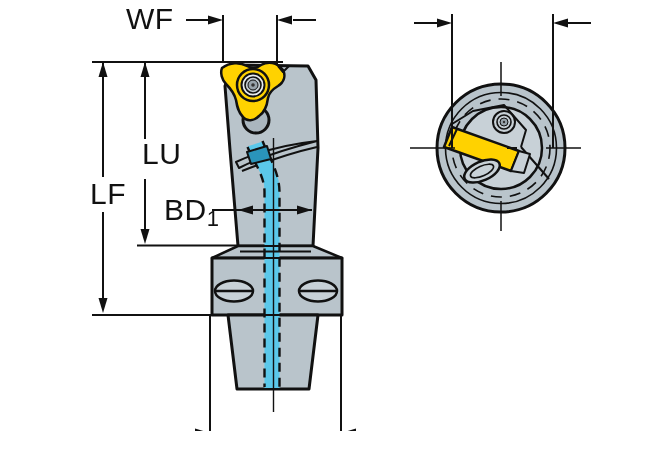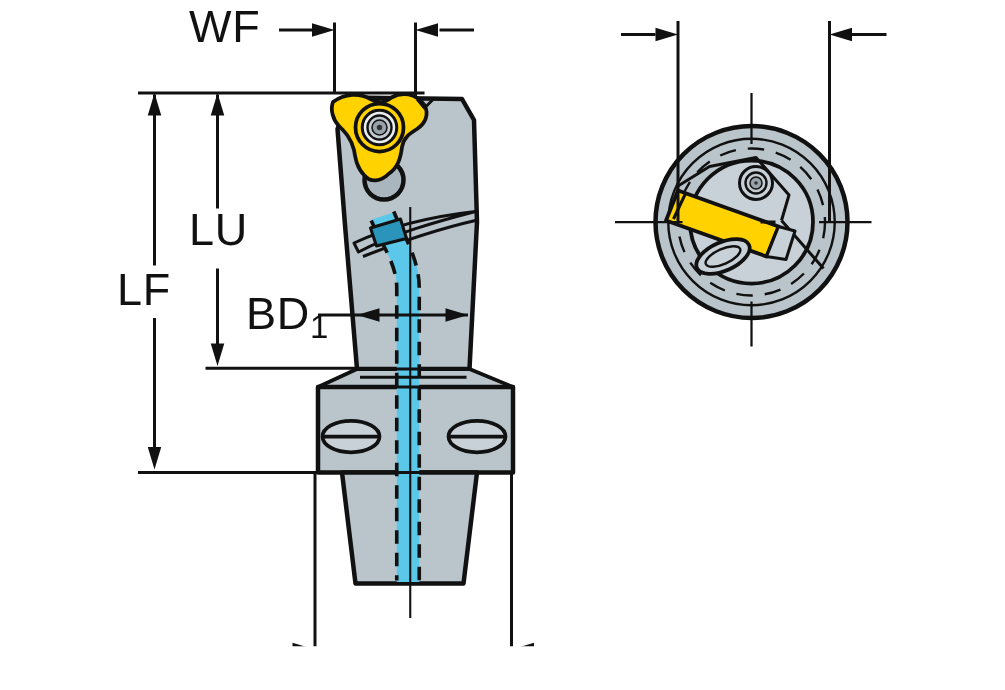--- a/index.html
+++ b/index.html
@@ -177,25 +177,25 @@
         <path class="dim" d="M568,23 H591"></path>
         <polygon class="arr" points="553,23 568,18.5 568,27.5"></polygon>
       </g>
     </g>
   </svg>
 
   <div class="dim-label" style="left:126px;top:4px">
     <span>WF</span>
   </div>
 
-  <div class="dim-label" style="left:78px;top:179px">
+  <div class="dim-label" style="left:90px;top:179px">
     <span>LF</span>
   </div>
 
-  <div class="dim-label" style="left:126px;top:139px">
+  <div class="dim-label" style="left:142px;top:139px">
     <span>LU</span>
   </div>
 
   <div class="dim-label" style="left:164px;top:195px">
     <span>BD</span><span class="sub">1</span>
   </div>
 
 
 
 </div>

